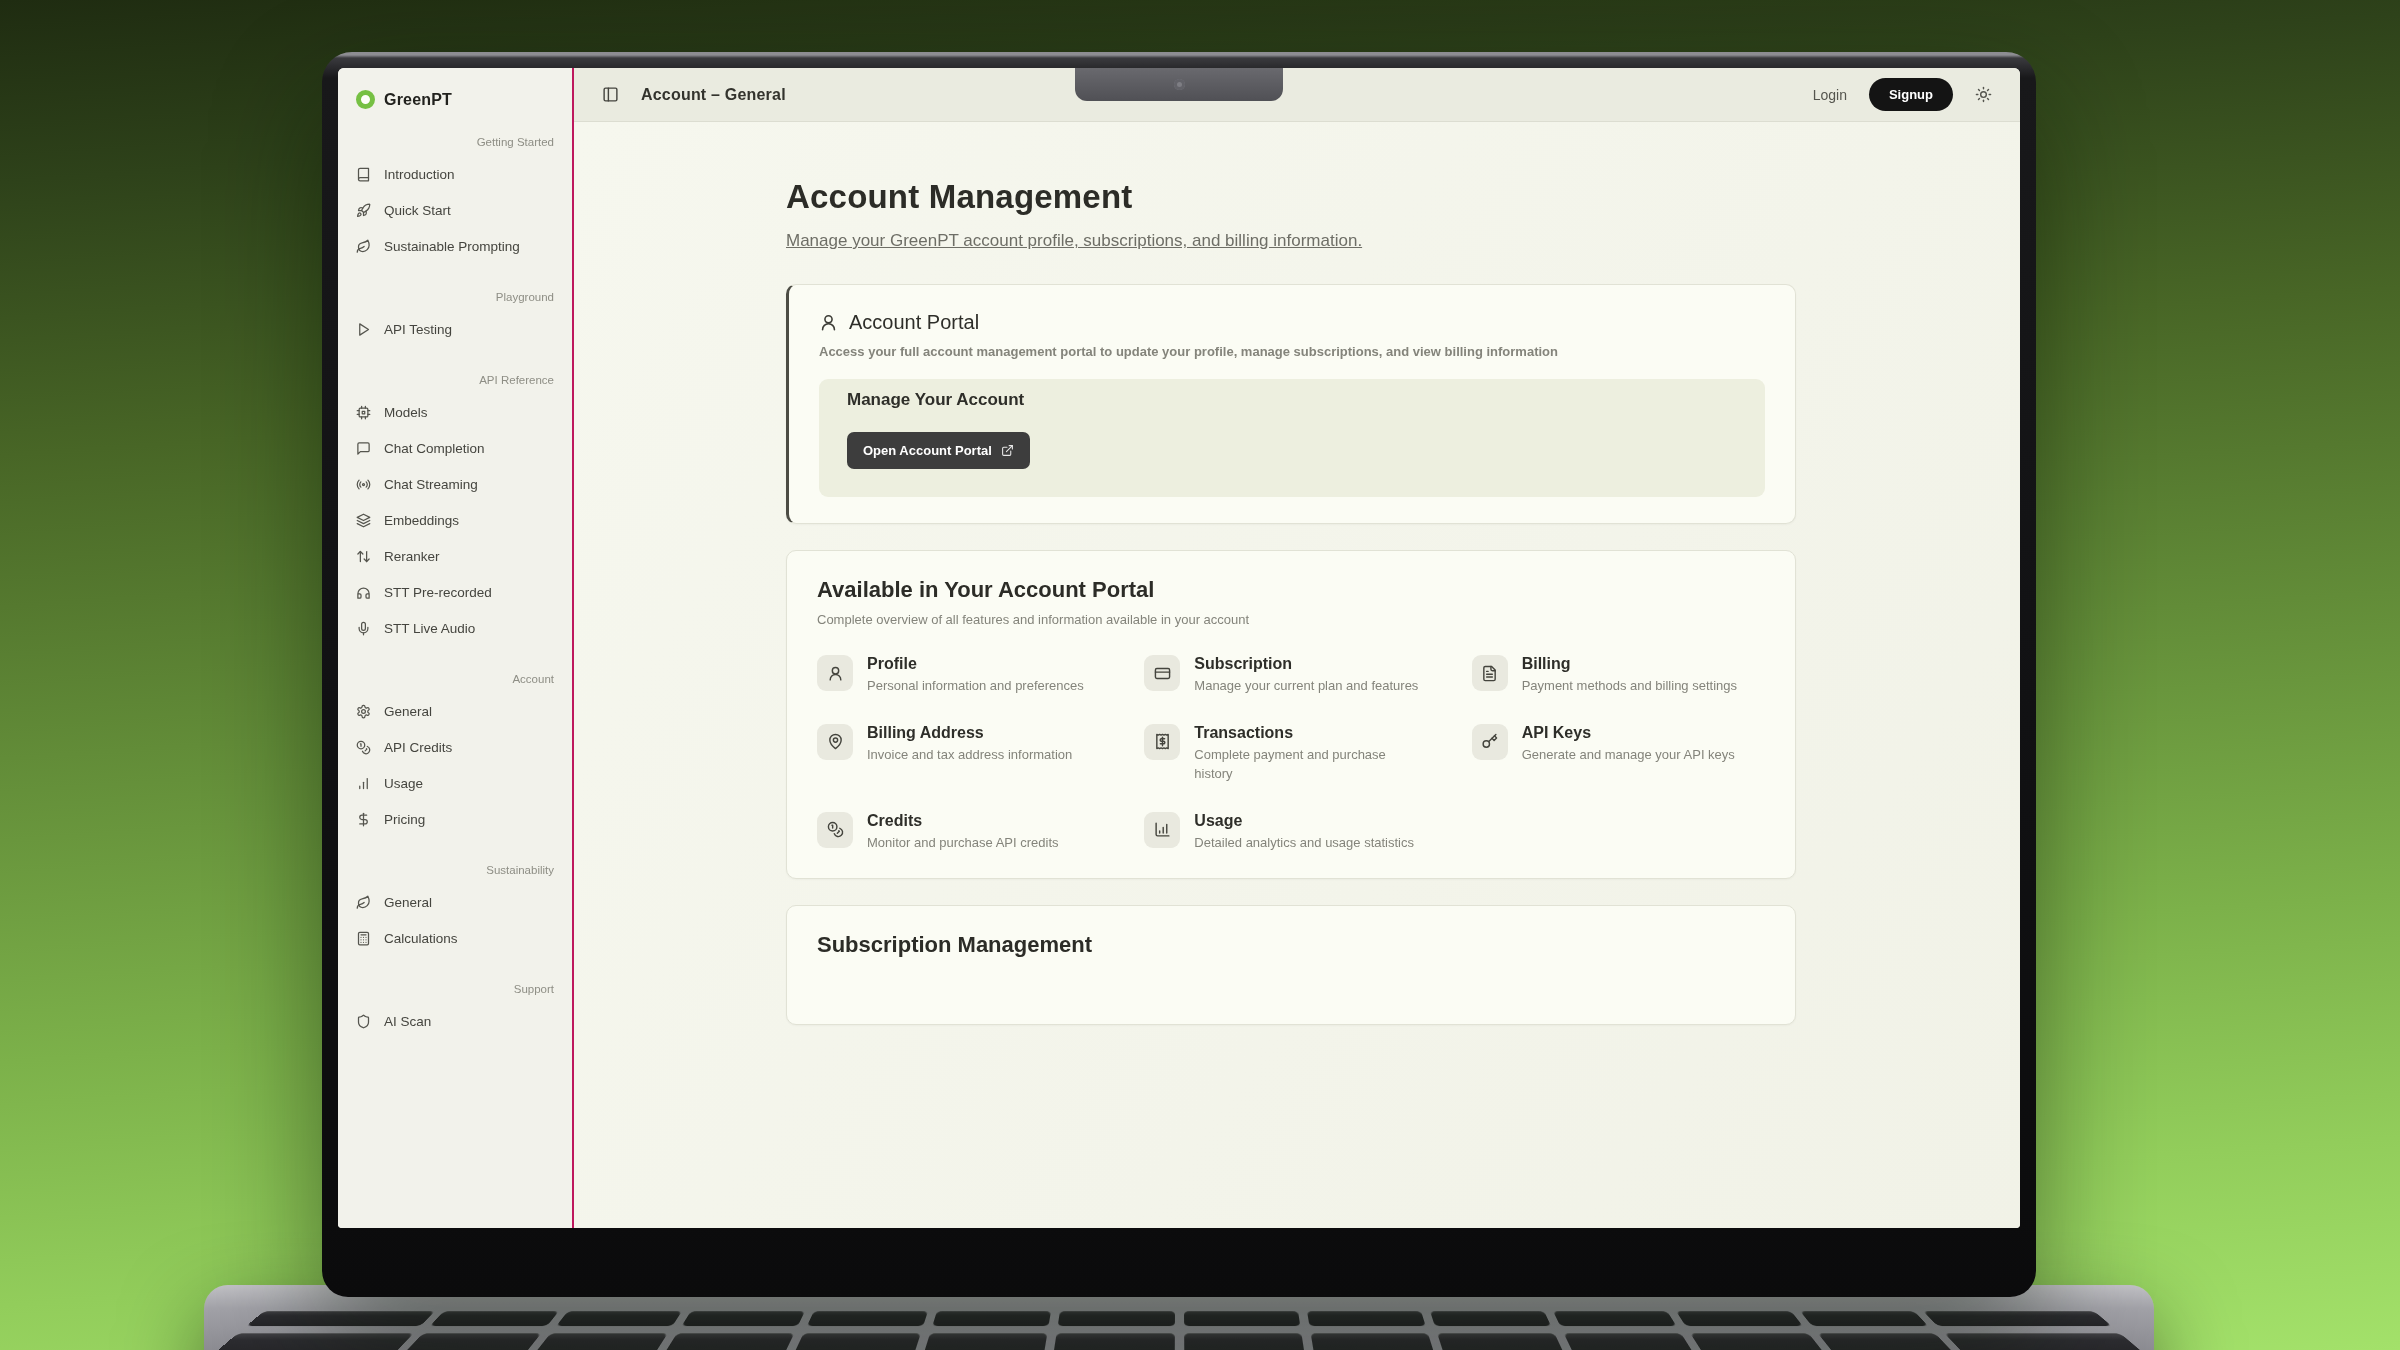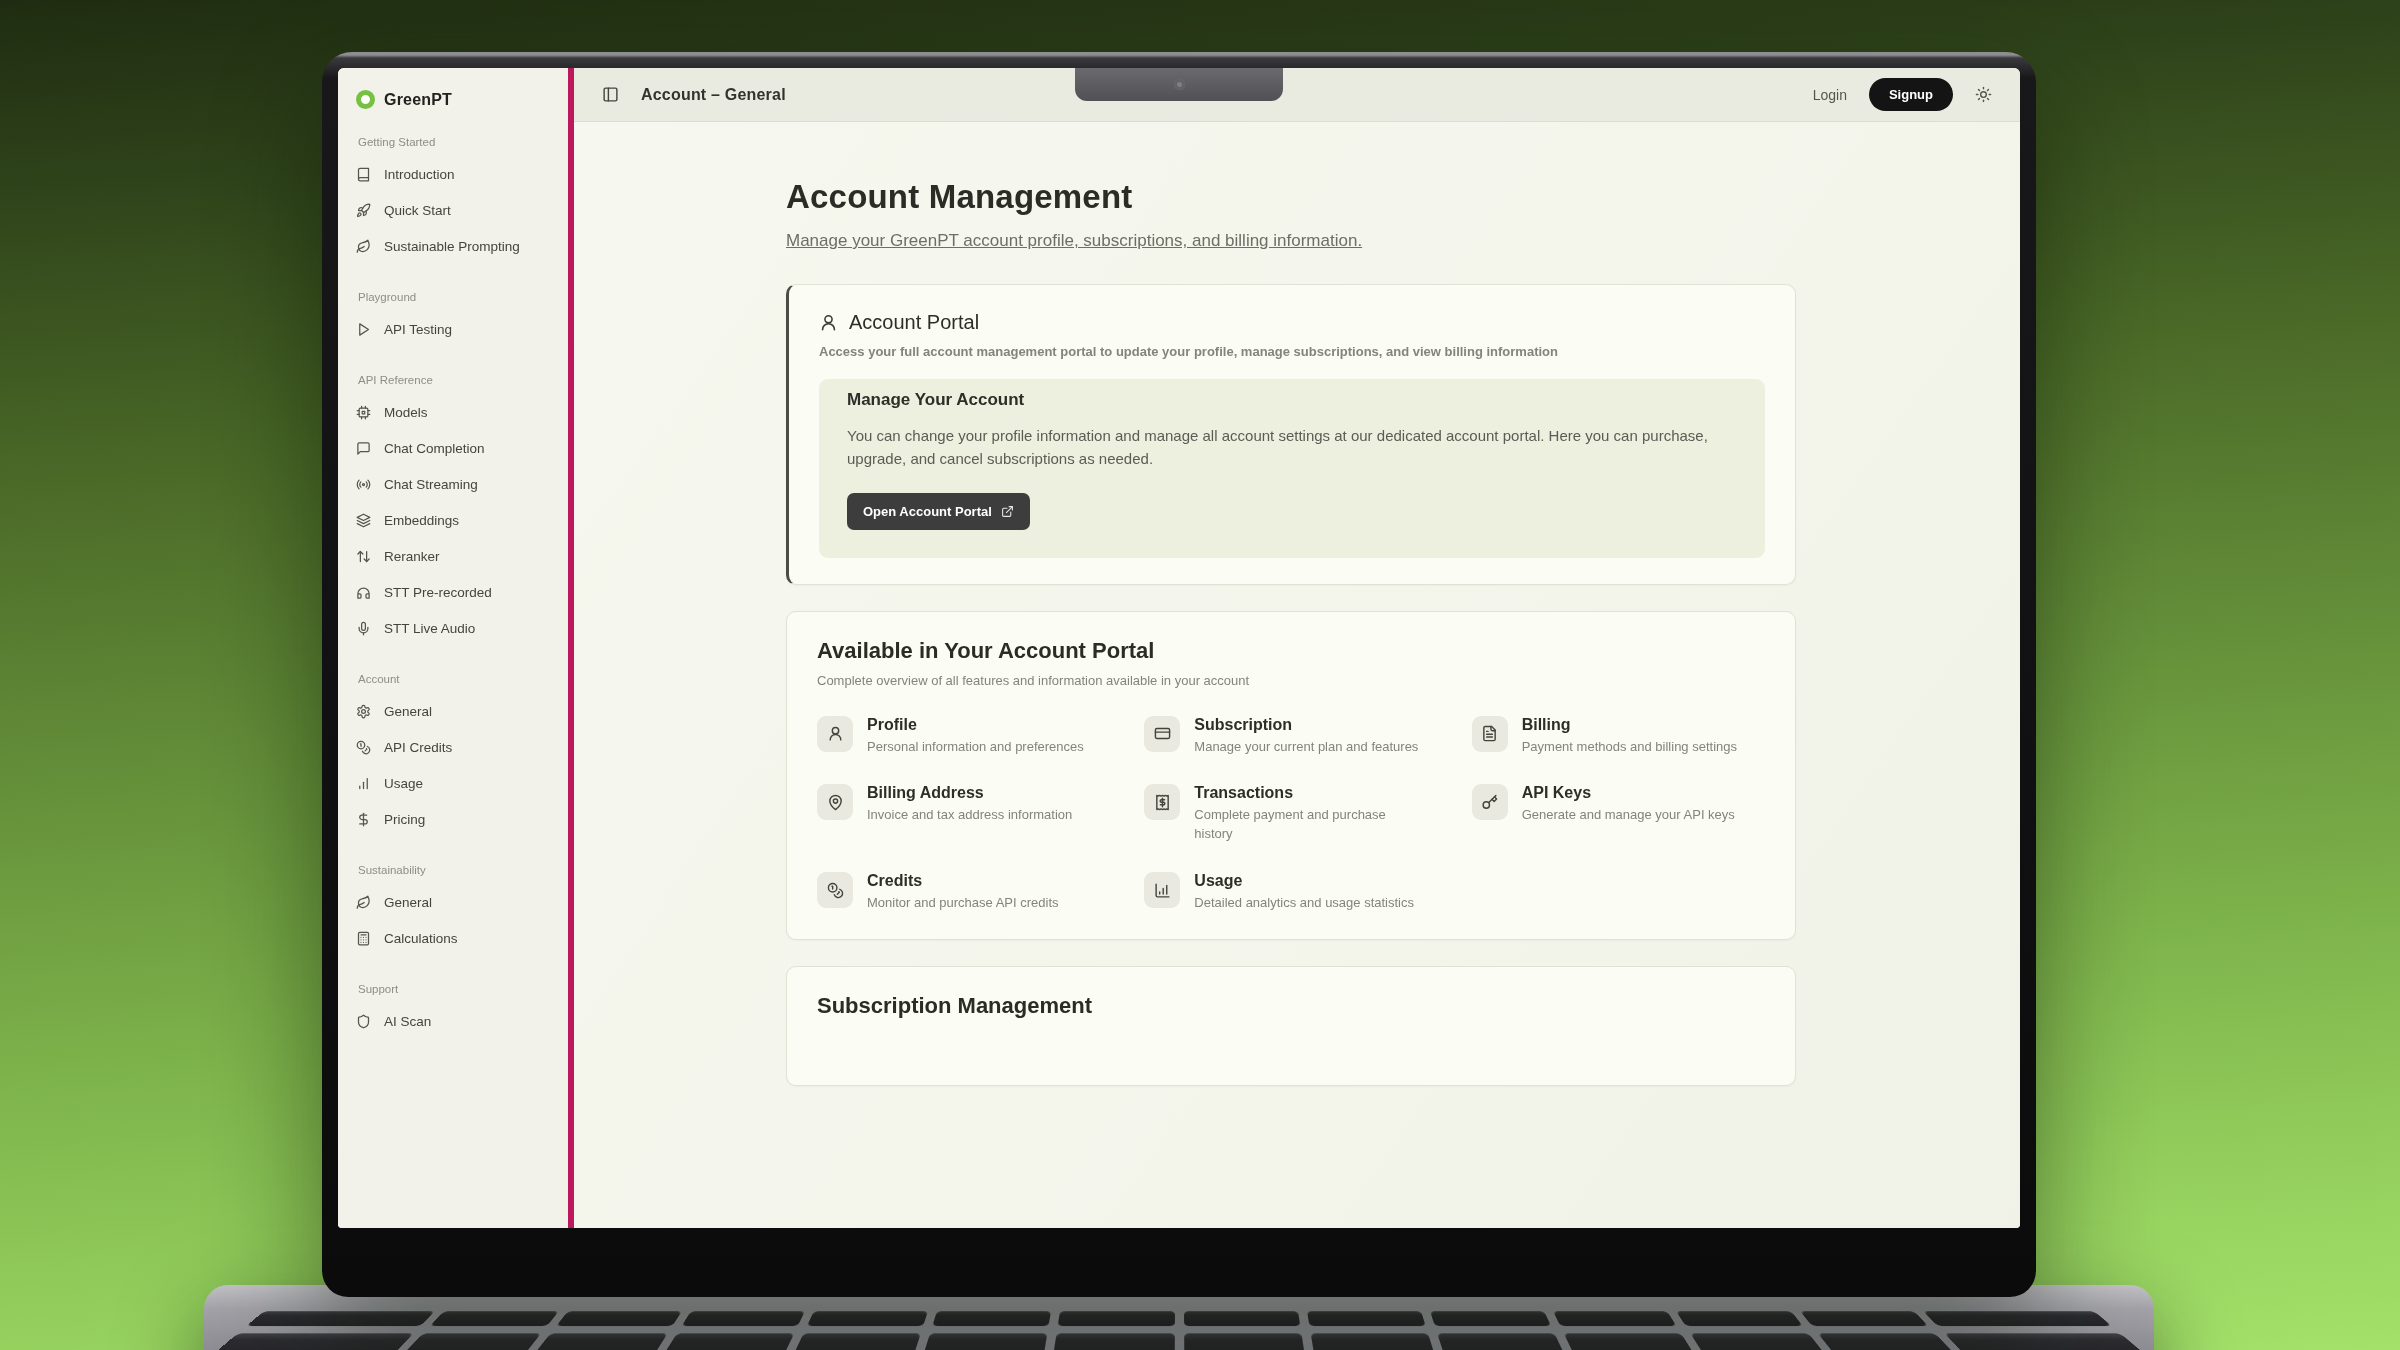--- a/index.html
+++ b/index.html
@@ -47,22 +47,23 @@
   .camera { width:11px; height:11px; border-radius:50%; background:#7e7e84; box-shadow:inset 0 0 0 3px #626268; }
   
   .screen {
     position:relative; width:1682px; height:1160px;
     background:#f4f5ec; border-radius:6px 6px 4px 4px; overflow:hidden;
     display:flex;
   }
   
   .sidebar {
     width:236px; flex:0 0 236px; background:#f2f2eb;
-    border-right:6px solid #be185d; padding:22px 18px 20px 18px;
+    border-right:2px solid #be185d; padding:22px 18px 20px 18px;
     overflow:hidden;
+    text-align:right;
   }
   .logo-row { display:flex; align-items:center; gap:9px; cursor:pointer; }
   .logo-ring { width:19px; height:19px; border-radius:50%; border:5px solid #76c043; background:#fdfef9; }
   .brand-name { font-size:16px; font-weight:bold; color:#22221e; letter-spacing:.2px; }
   .sb-section { margin-top:27px; }
   .sb-label { font-size:11.5px; color:#8e8e85; margin:0 0 8px 2px; }
   .sb-item {
     display:flex; align-items:center; gap:13px; height:36px;
     color:#45453f; font-size:13.5px; cursor:pointer; border-radius:6px;
   }
@@ -409,21 +410,20 @@
                     <svg viewBox="0 0 24 24" fill="none" stroke="currentColor" stroke-width="2" stroke-linecap="round" stroke-linejoin="round">
                       <circle cx="12" cy="8" r="4.5"></circle>
                       <path d="M19.5 21a7.5 7.5 0 0 0-15 0"></path>
                     </svg>
                   </span>
                 <h2 class="card-title">Account Portal</h2>
               </div>
               <p class="card-desc">Access your full account management portal to update your profile, manage subscriptions, and view billing information</p>
               <div class="manage-box">
                 <h3 class="manage-title">Manage Your Account</h3>
-                <p class="manage-body">You can change your profile information and manage all account settings at our dedicated account portal. Here you can purchase, upgrade, and cancel subscriptions as needed.</p>
                 <button class="portal-btn">
                   <span>Open Account Portal</span>
                   <span class="ico">
                       <svg viewBox="0 0 24 24" fill="none" stroke="currentColor" stroke-width="2" stroke-linecap="round" stroke-linejoin="round">
                         <path d="M18 13v6a2 2 0 0 1-2 2H5a2 2 0 0 1-2-2V8a2 2 0 0 1 2-2h6"></path>
                         <polyline points="15 3 21 3 21 9"></polyline>
                         <line x1="10" x2="21" y1="14" y2="3"></line>
                       </svg>
                     </span>
                 </button>

